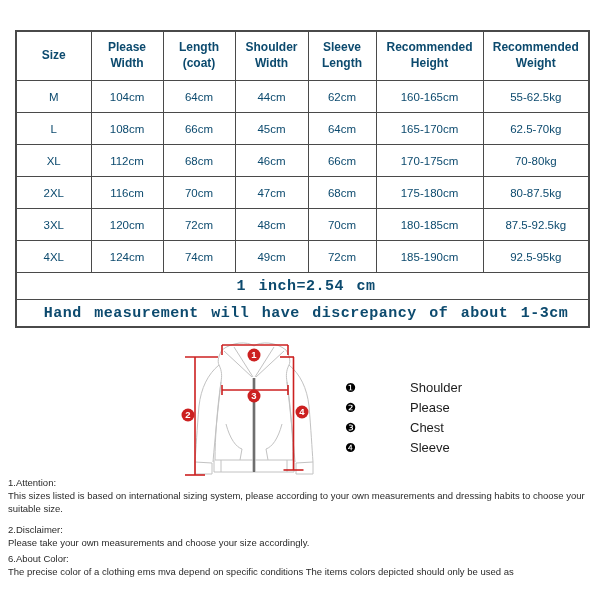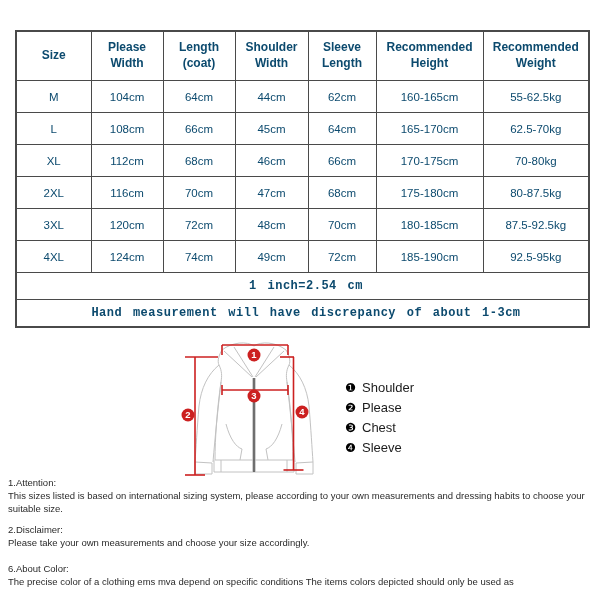--- a/index.html
+++ b/index.html
@@ -17,40 +17,40 @@
     border:1px solid #4a4a4a;text-align:center;vertical-align:middle;
     padding:0 2px;overflow:hidden;
   }
   table.size-table{border:2px solid #4a4a4a;}
   tr.header-row th{
     height:48px;font-size:12px;font-weight:bold;line-height:1.3;
   }
   tr.data-row td{height:31px;font-size:11.5px;font-weight:normal;}
   tr.note-row td{
     height:26px;font-family:"Liberation Mono","DejaVu Sans Mono",monospace;
-    font-weight:bold;font-size:12px;letter-spacing:0.5px;word-spacing:3px;padding-left:9px;
+    font-weight:bold;font-size:15px;letter-spacing:0.5px;word-spacing:3px;padding-left:9px;
   }
   
   .diagram-svg{position:absolute;left:168px;top:338px;}
   .legend{
     position:absolute;left:345px;top:377px;display:flex;flex-direction:column;
   }
   .legend-item{height:20px;display:flex;align-items:center;}
   .legend-bullet{
     font-family:"DejaVu Sans",sans-serif;font-size:12.5px;color:#000;
     width:17px;display:inline-block;
   }
-  .legend-label{font-size:13px;color:#1c1c1c;}
+  .legend-label{font-size:13px;color:#1c1c1c;margin-left:48px;}
   
   .notes{
     position:absolute;left:8px;top:476px;width:588px;
     font-size:9.5px;line-height:13px;color:#2a2a2a;
   }
   .note-section-1{margin-bottom:8px;}
-  .note-section-2{margin-bottom:13px;}
+  .note-section-2{margin-bottom:3px;}
   .note-heading{font-weight:normal;}
 </style>
 </head>
 <body>
 
 <table class="size-table">
   <colgroup>
     <col style="width:75px">
       <col style="width:72px">
       <col style="width:72px">

